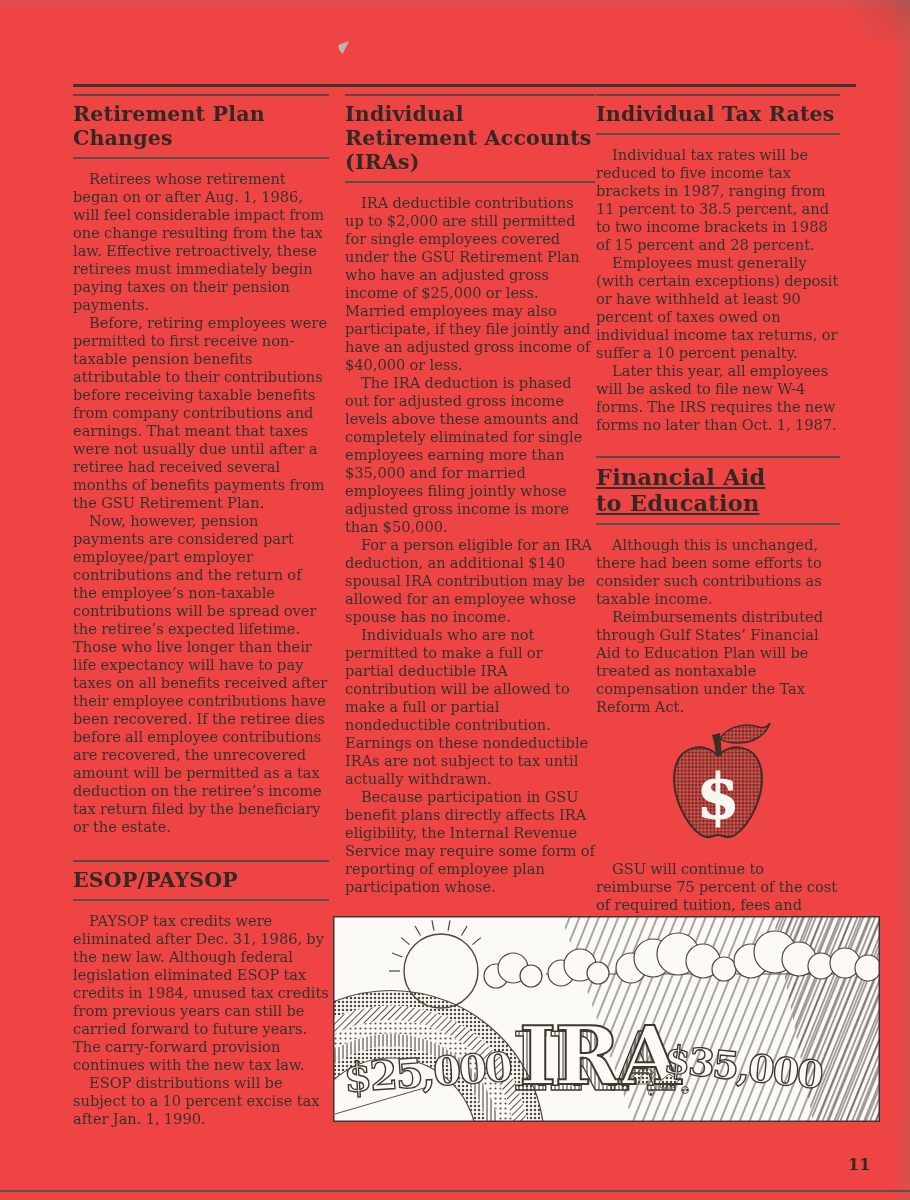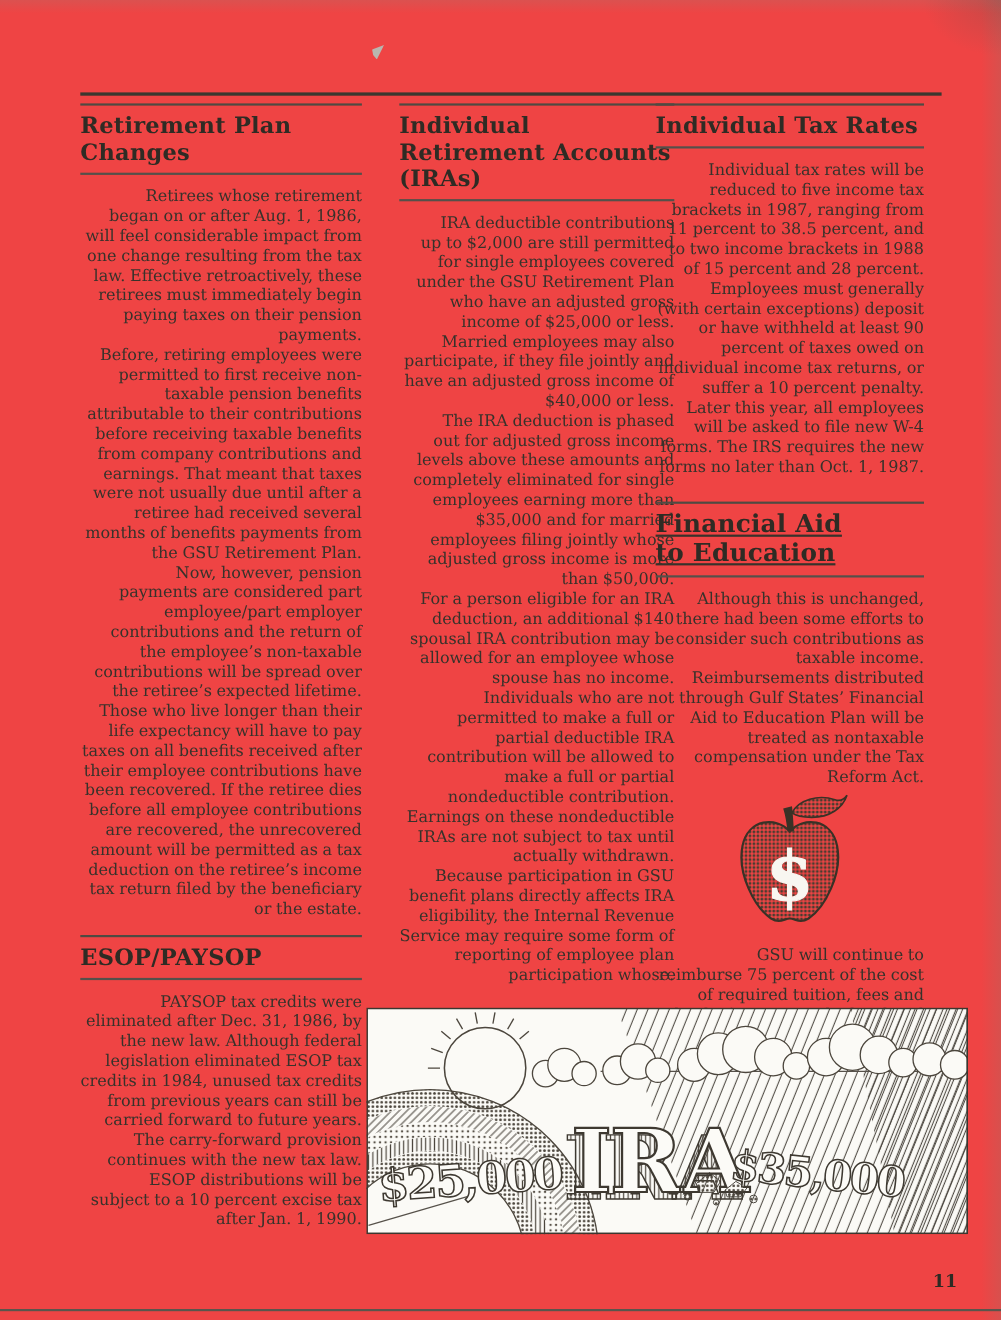--- a/index.html
+++ b/index.html
@@ -17,33 +17,33 @@
   .corner-tr { position:absolute; right:0; top:0; width:70px; height:50px;
     background:radial-gradient(ellipse at top right, rgba(90,85,78,0.28), rgba(90,85,78,0) 72%); }
   .pen-mark { position:absolute; left:338px; top:40px; width:10px; height:14px;
     background:#b9b6af; transform:rotate(10deg);
     clip-path:polygon(100% 0, 58% 100%, 18% 76%, 0 42%); }
   .top-rule { position:absolute; left:73px; top:84px; width:783px; height:3px; background:#3b372f; }
   .bottom-rule { position:absolute; left:0; top:1190px; width:910px; height:2px; background:#5a554c; }
 
   .col { position:absolute; top:84px; }
   .col-1 { left:73px;  width:256px; }
-  .col-2 { left:363px; width:250px; }
+  .col-2 { left:345px; width:250px; }
   .col-3 { left:596px; width:244px; }
 
   .section-head { border-top:2px solid #4f4a42; border-bottom:2px solid #55504a;
     padding:6px 0 7px; margin:10px 0 11px 0; }
   .section-head h2 { margin:0; font-size:20.5px; line-height:24px; font-weight:bold;
     color:#2f2b24; letter-spacing:0.2px; }
   .section-head.big h2 { font-size:22.5px; line-height:26px; }
-  .sec-gap { margin-top:14px; }
+  .sec-gap { margin-top:24px; }
   .sec-gap-lg { margin-top:22px;text-decoration:underline; }
 
   p.body { margin:0; font-size:14.6px; line-height:18px; text-indent:16px;
-    text-align:right; word-spacing:-0.4px; }
+    text-align:left; word-spacing:-0.4px; }
 
   .apple-wrap { width:112px; margin:6px auto 4px auto; }
   svg text { font-family:"DejaVu Serif","Liberation Serif",serif; }
 
   .cartoon { position:absolute; left:333px; top:916px; width:547px; height:206px; }
   .page-number { position:absolute; left:848px; top:1155px; font-size:16px;
     font-weight:bold; color:#2e2a23; }
 </style>
 </head>
 <body>

